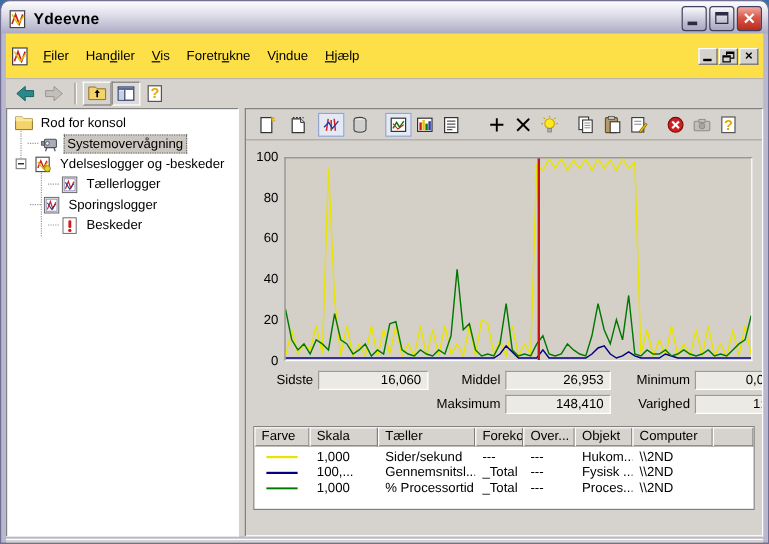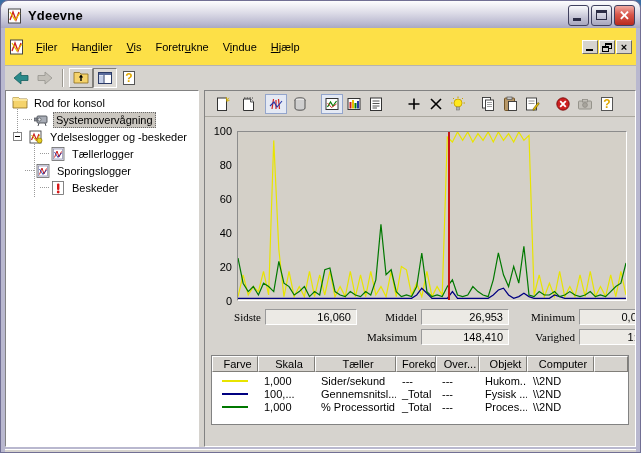--- a/index.html
+++ b/index.html
@@ -60,29 +60,29 @@
   
   .chart-wrap { height:188px; display:flex; padding:14px 8px 4px 0; }
   .y-axis { width:32px; position:relative; font-size:11px; color:#000; flex:none; }
   .y-axis span { position:absolute; right:5px; transform:translateY(-50%); }
   .plot { flex:1; position:relative; background:#d4d0c8; border:1px solid; border-color:#8c8c8c #fff #fff #8c8c8c; }
   .plot svg { position:absolute; inset:0; width:100%; height:100%; }
   .timeline { position:absolute; top:0; bottom:0; width:2px; background:#c81414; }
   
   .stats { display:grid; grid-template-columns:42px 92px 56px 88px 62px 76px; gap:4px 4px;
            margin:4px 8px 0 14px; font-size:11px; align-items:center; }
-  .slabel { text-align:right;font-family:Liberation Serif, serif; }
+  .slabel { text-align:right; }
   .span3 { grid-column:1/4; }
   .sbox { background:#eceae5; border:1px solid; border-color:#9a9a9a #fff #fff #9a9a9a; text-align:right;
           padding:1px 5px 2px 2px; height:16px; }
   
   .legend { margin:10px 6px 0 6px; background:#fff; border:1px solid #828282; height:70px; overflow:hidden; }
   .lheader { display:flex; height:16px; background:#d6d3ce; }
   .hcell { font-size:11px; padding:1px 0 0 5px; background:#d6d3ce; border:1px solid; border-color:#fff #807e79 #807e79 #fff;
-           white-space:nowrap; overflow:hidden; flex:none;text-align:center; }
+           white-space:nowrap; overflow:hidden; flex:none; }
   .lrow { display:flex; height:13px; align-items:center; font-size:11px; white-space:nowrap; }
   .lcell { flex:none; overflow:hidden; padding-left:6px; }
   .cw0{width:46px}.cw1{width:57px}.cw2{width:81px}.cw3{width:40px}.cw4{width:43px}.cw5{width:48px}.cw6{width:67px}
   .hfill { flex:1; background:#d6d3ce; border:1px solid; border-color:#fff #807e79 #807e79 #fff; }
   .swatch { width:26px; height:2px; margin:0 auto; }
   .cell-color { display:flex; align-items:center; padding-left:0; }
   
   .statusbar { margin:2px 4px 0; height:15px; background:#d6d3ce; display:flex; align-items:stretch;
                border-top:1px solid #fff; }
   .sb1 { flex:1; } .sb2 { width:128px; } .sb3 { width:84px; }

